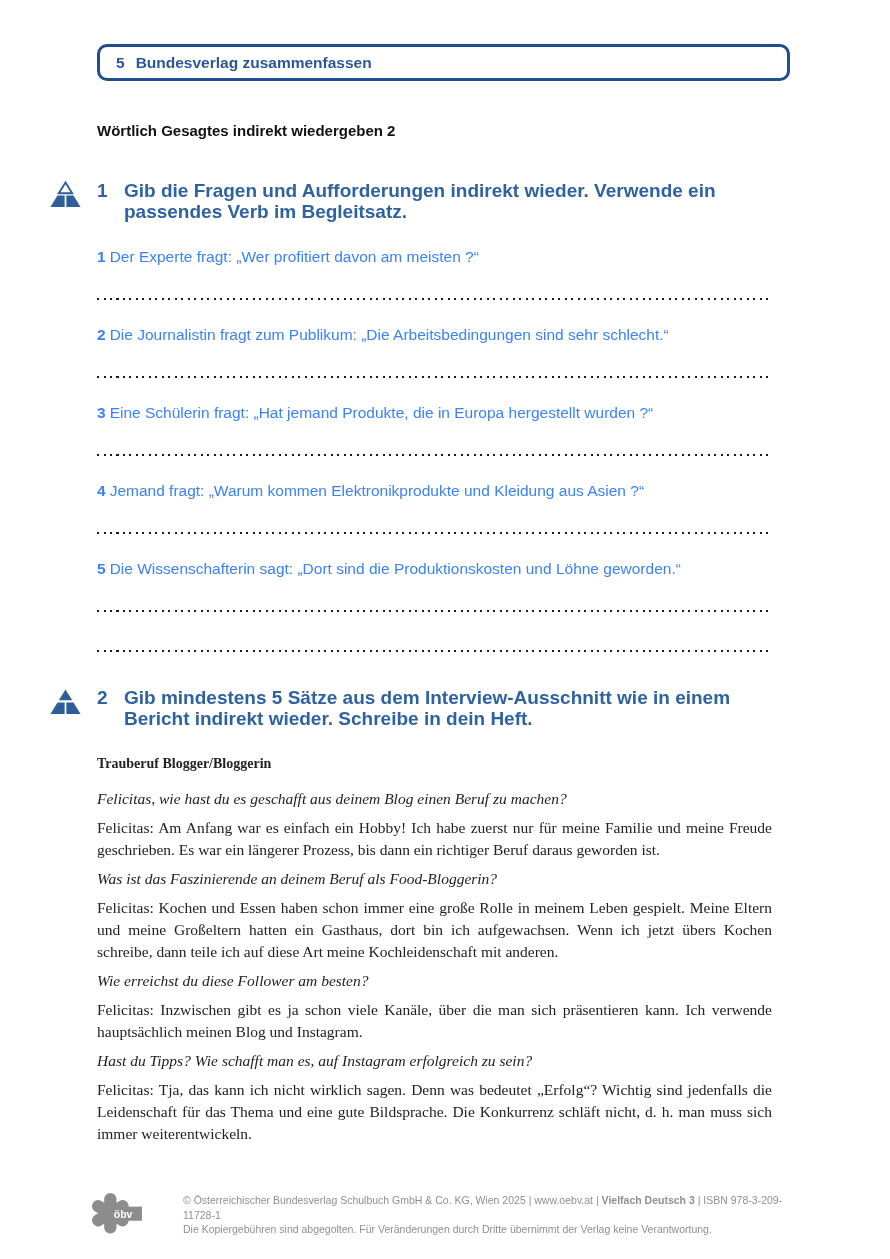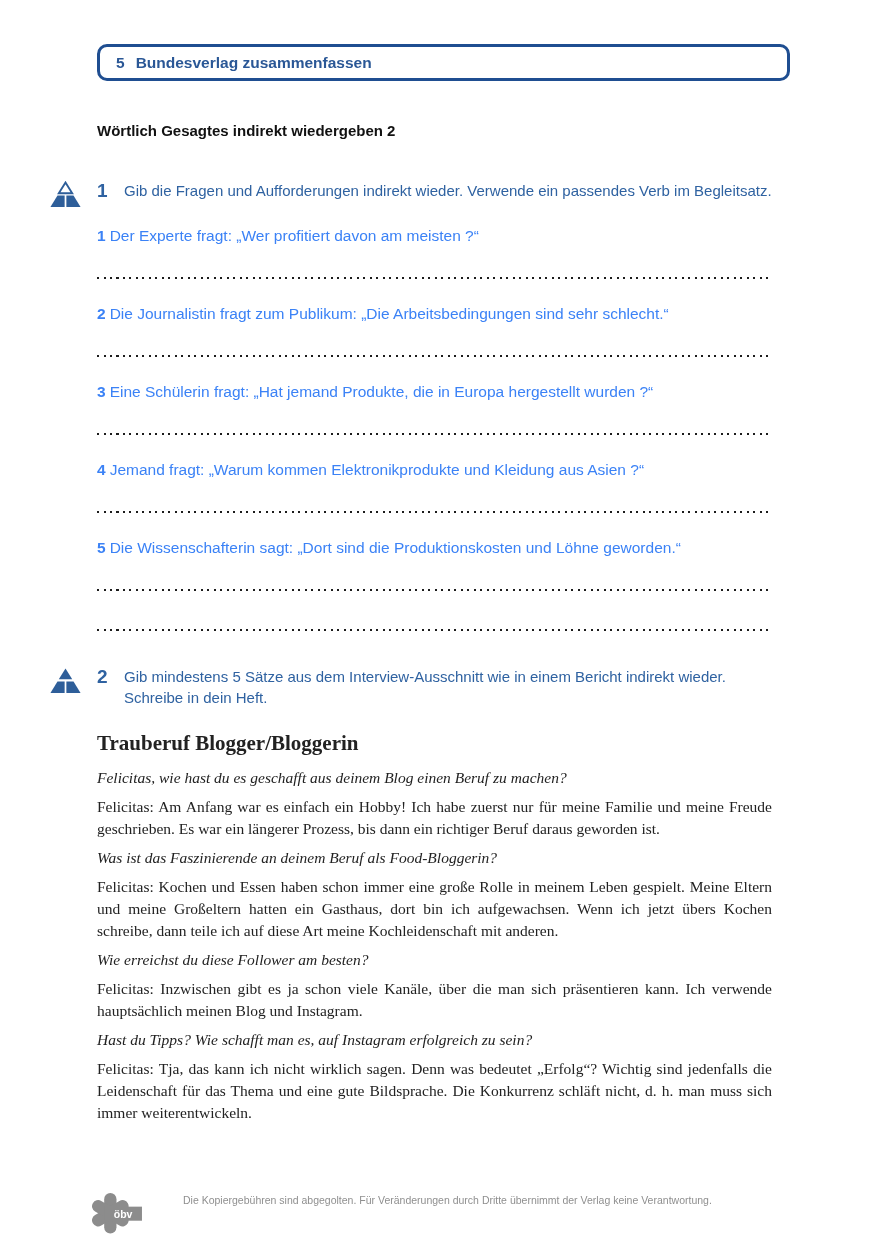--- a/index.html
+++ b/index.html
@@ -58,22 +58,23 @@
     width: 27px;
     font-size: 19px;
     font-weight: bold;
     color: #2f62a1;
     line-height: 21px;
   }
   .ex-instr {
     flex: 1;
     margin: 0;
     color: #2f62a1;
-    font-size: 15px;
+    font-size: 19px;
     line-height: 21px;
+    font-weight: bold;
   }
 
   
   .item {
     margin: 25px 0 0 0;
     font-size: 15.5px;
     line-height: 20px;
     color: #3b82f6;
   }
   .item .inum { font-weight: bold; margin-right: 4px; }
@@ -92,21 +93,21 @@
   
   .interview {
     margin-top: 24px;
     font-family: "Liberation Serif", serif;
     font-size: 15.5px;
     line-height: 22px;
     color: #222222;
   }
   .iv-heading {
     margin: 0 0 13px 0;
-    font-size: 21px;
+    font-size: 14px;
     font-weight: bold;
     color: #222222;
   }
   .interview p { margin: 7px 0 0 0; text-align: justify; }
   .iv-q { font-style: italic; text-align: left !important; }
 
   
   .footer {
     position: absolute;
     left: 91px; top: 1186px;
@@ -210,17 +211,18 @@
             <rect x="-7" y="-23" width="14" height="46" rx="7" transform="rotate(0)"></rect>
             <rect x="-7" y="-23" width="14" height="46" rx="7" transform="rotate(60)"></rect>
             <rect x="-7" y="-23" width="14" height="46" rx="7" transform="rotate(120)"></rect>
           </g>
           <rect x="15" y="20.5" width="43" height="16"></rect>
         </g>
         <text x="36.5" y="33" text-anchor="middle" fill="#ffffff" font-family="Liberation Sans, sans-serif" font-size="12" font-weight="bold">öbv</text>
       </svg>
     </span>
     <div class="foot-text">
+      <div><span>© Österreichischer Bundesverlag Schulbuch GmbH &amp; Co. KG, Wien 2025 | www.oebv.at | </span><span class="b">Vielfach Deutsch 3</span><span> | ISBN 978-3-209-11728-1</span></div>
       <div>Die Kopiergebühren sind abgegolten. Für Veränderungen durch Dritte übernimmt der Verlag keine Verantwortung.</div>
     </div>
   </div>
 
 </div>
 
 </body></html>

